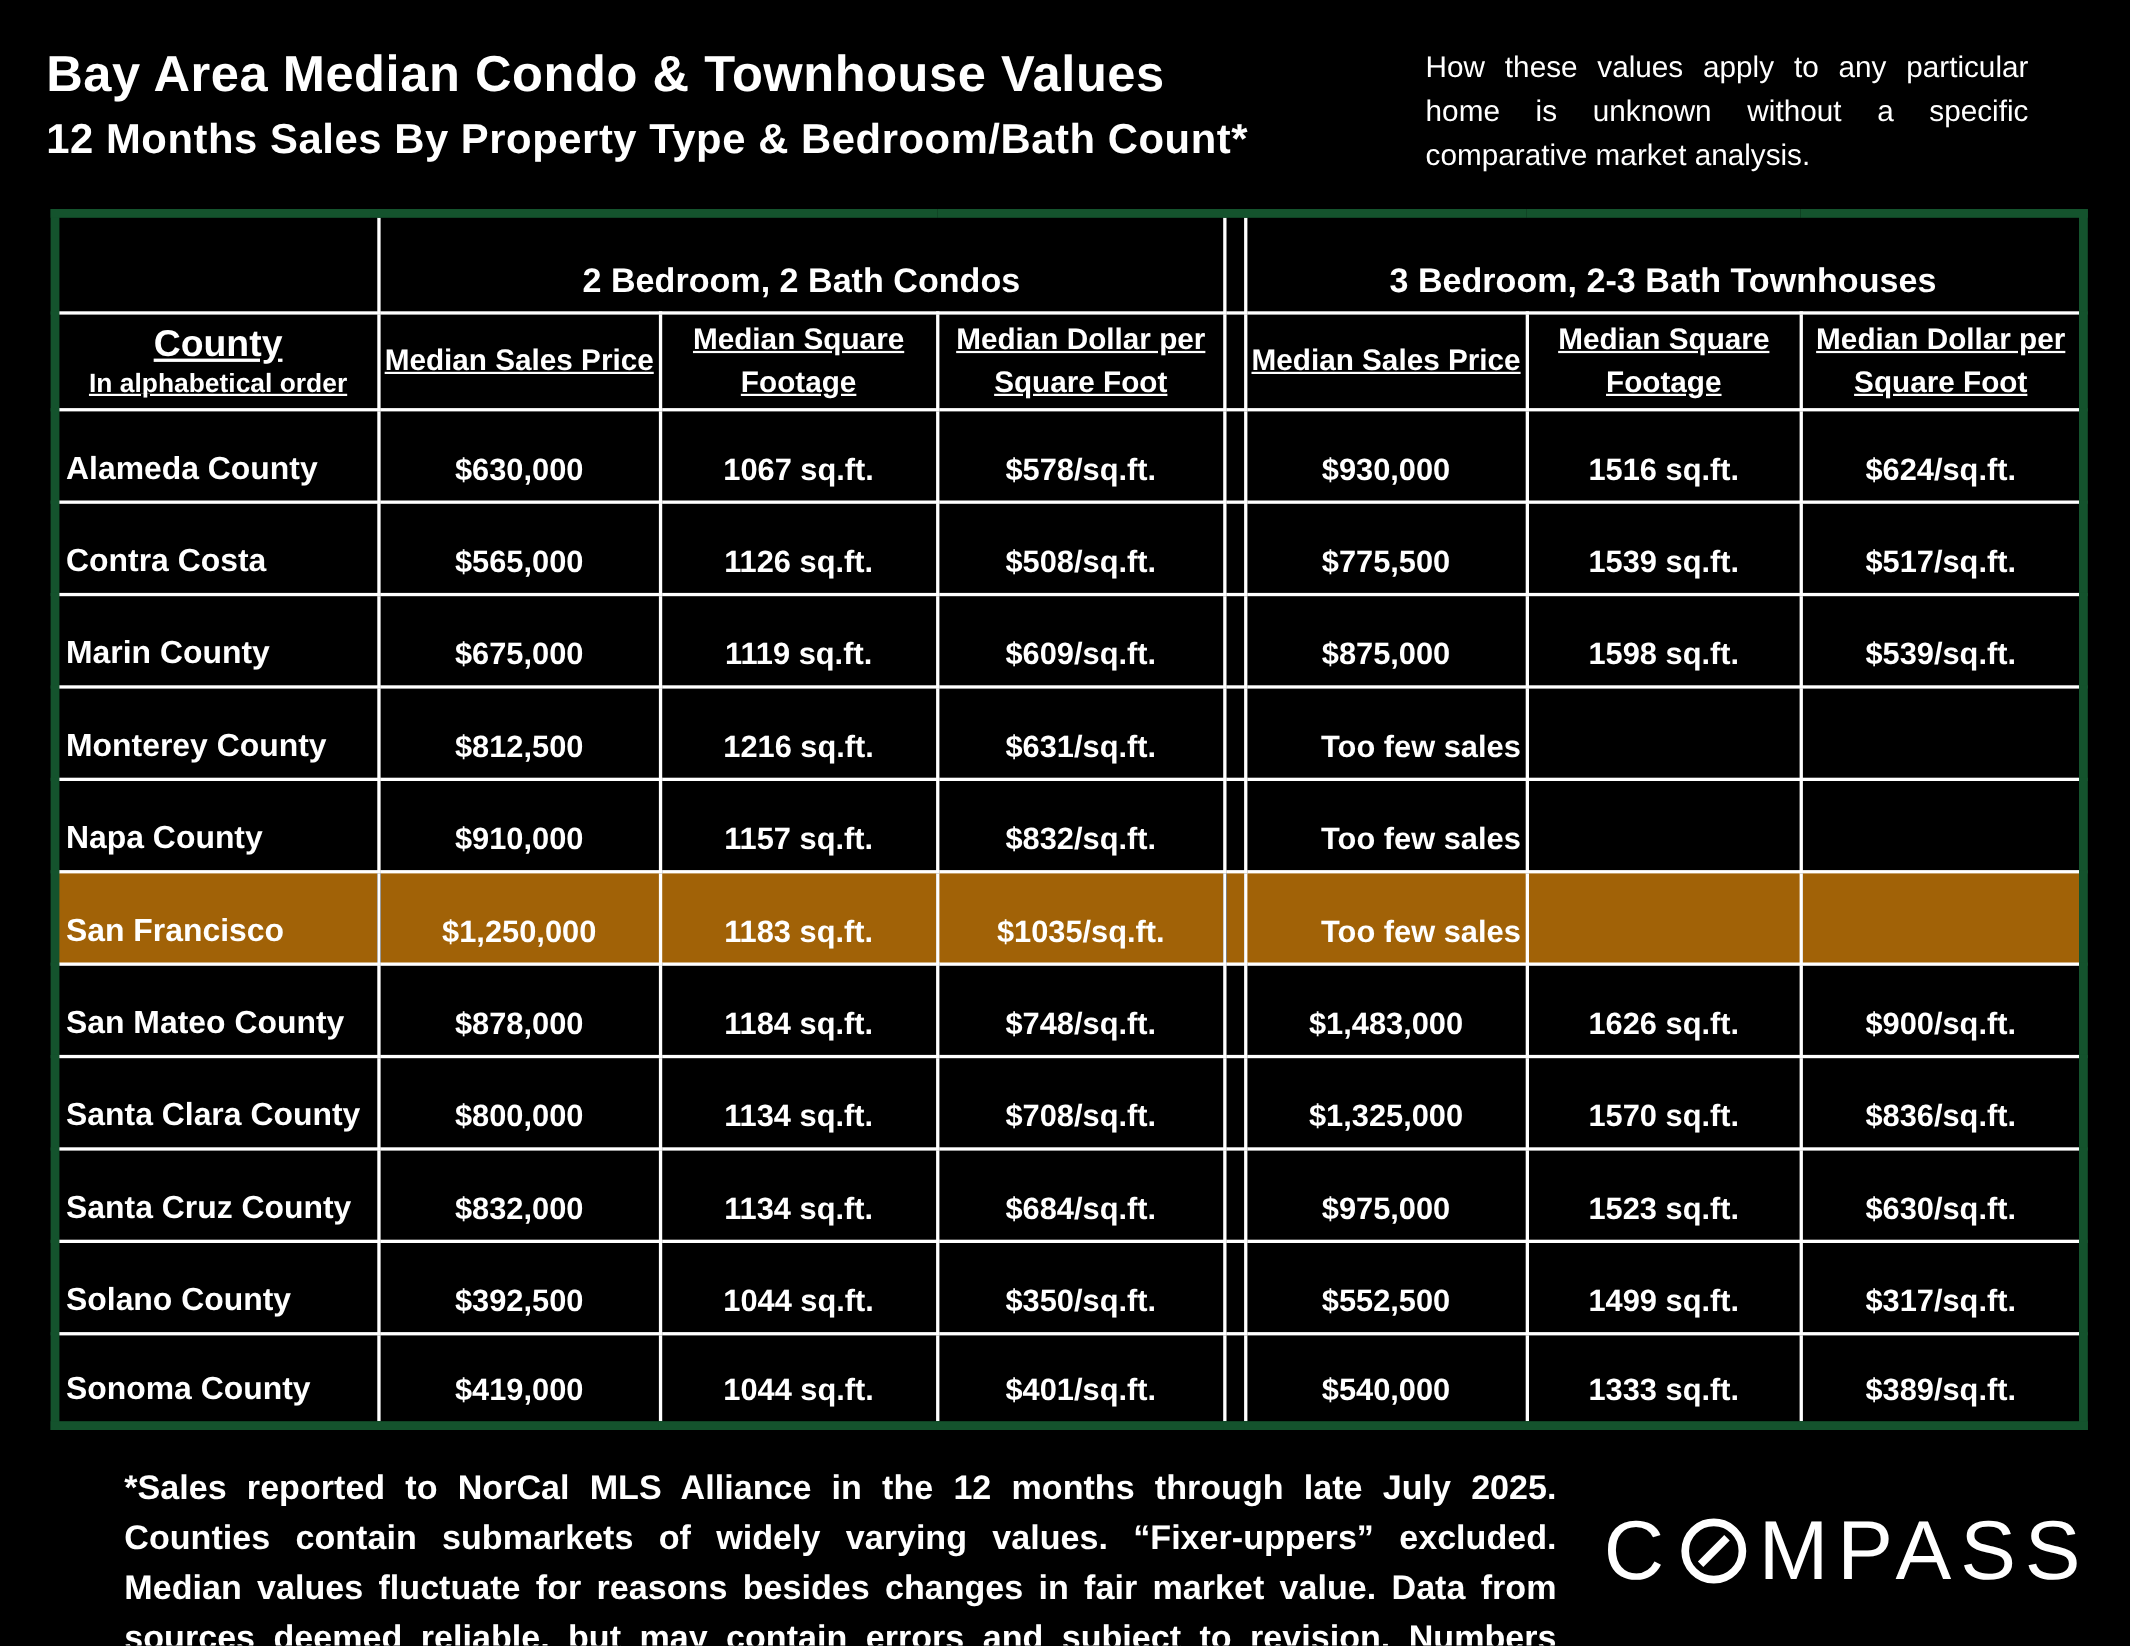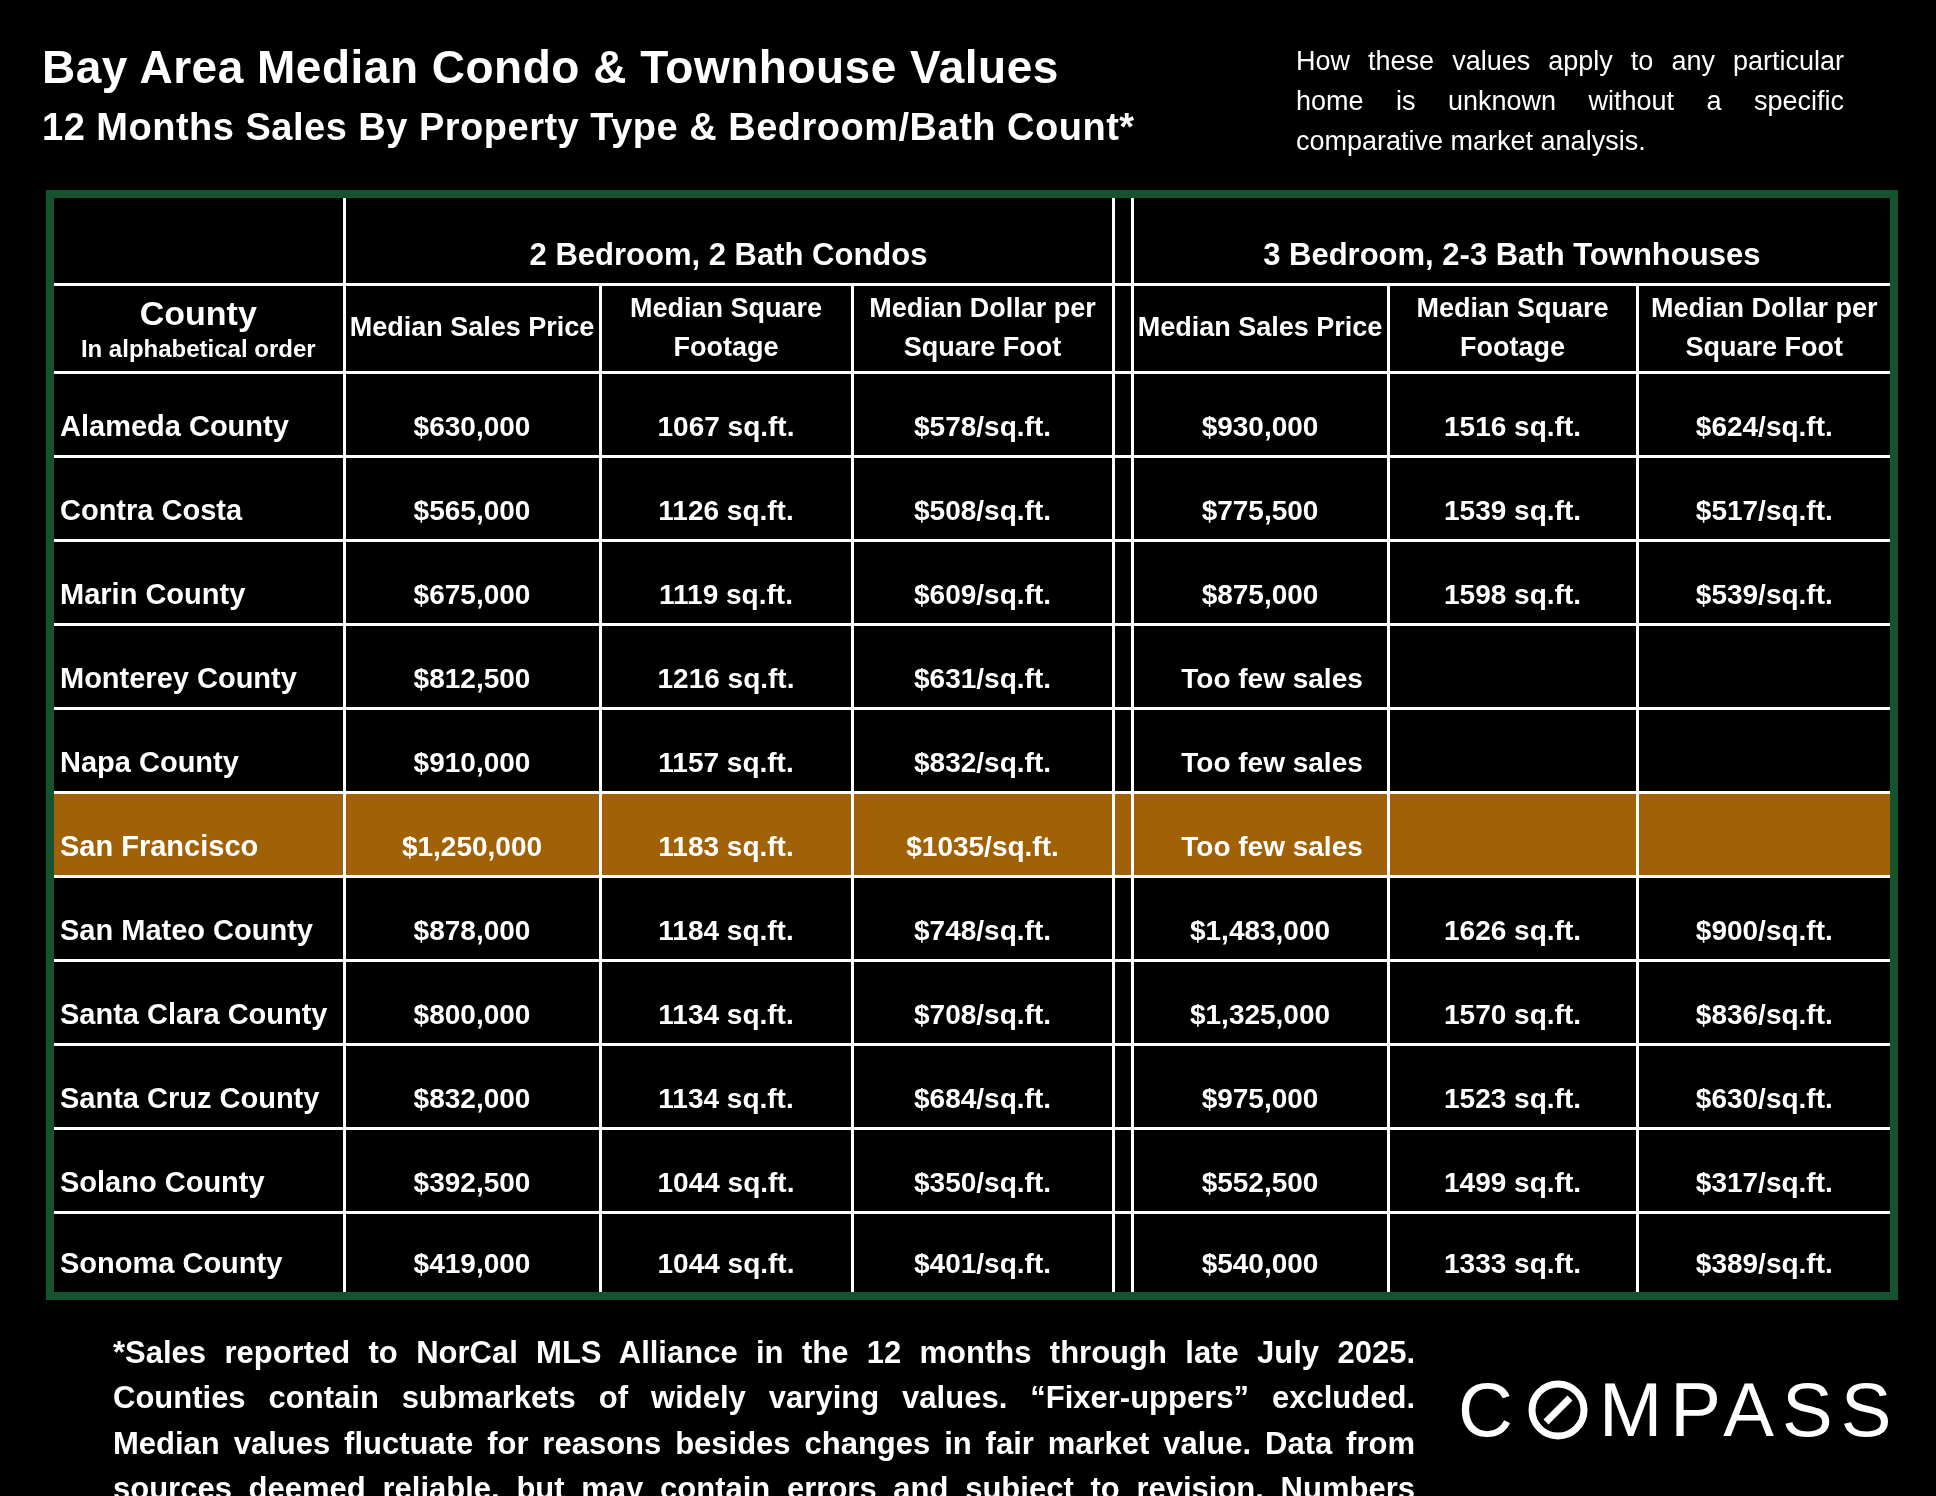--- a/index.html
+++ b/index.html
@@ -33,21 +33,21 @@
     width:1844px;
     border-collapse:collapse; table-layout:fixed;
     border:8px solid #14532d;
   }
   table.values td, table.values th {
     border:3px solid #ffffff;
     overflow:hidden;
     background:#000000;
   }
   tr.group-row    { height:90px; }
-  tr.header-row   { height:88px; }
+  tr.header-row   { height:88px;text-decoration:underline; }
   tr.data-row     { height:84px; }
 
   td.corner-cell  { background:#000000; }
 
   td.group-label {
     font-size:31px; font-weight:bold; text-align:center;
     vertical-align:bottom; padding-bottom:10px;
   }
   th.col-header {
     font-size:27px; font-weight:bold; text-align:center;
@@ -62,21 +62,21 @@
   td.county-cell {
     font-size:29px; font-weight:bold; text-align:left;
     vertical-align:bottom; padding:0 4px 12px 6px;
     white-space:nowrap;
   }
   td.value-cell {
     font-size:28px; font-weight:bold; text-align:center;
     vertical-align:bottom; padding:0 4px 12px 4px;
     white-space:nowrap;
   }
-  td.value-cell.too-few { text-align:center; padding-left:28px; }
+  td.value-cell.too-few { text-align:right; padding-left:28px; }
 
   tr.highlight td { background:#a16207;margin-left:28px; }
 
   
   .footnote {
     position:absolute; left:113px; top:1330px; width:1302px;
     font-size:31px; font-weight:bold;
     text-align:justify; line-height:1.46;
   }
   .logo {

